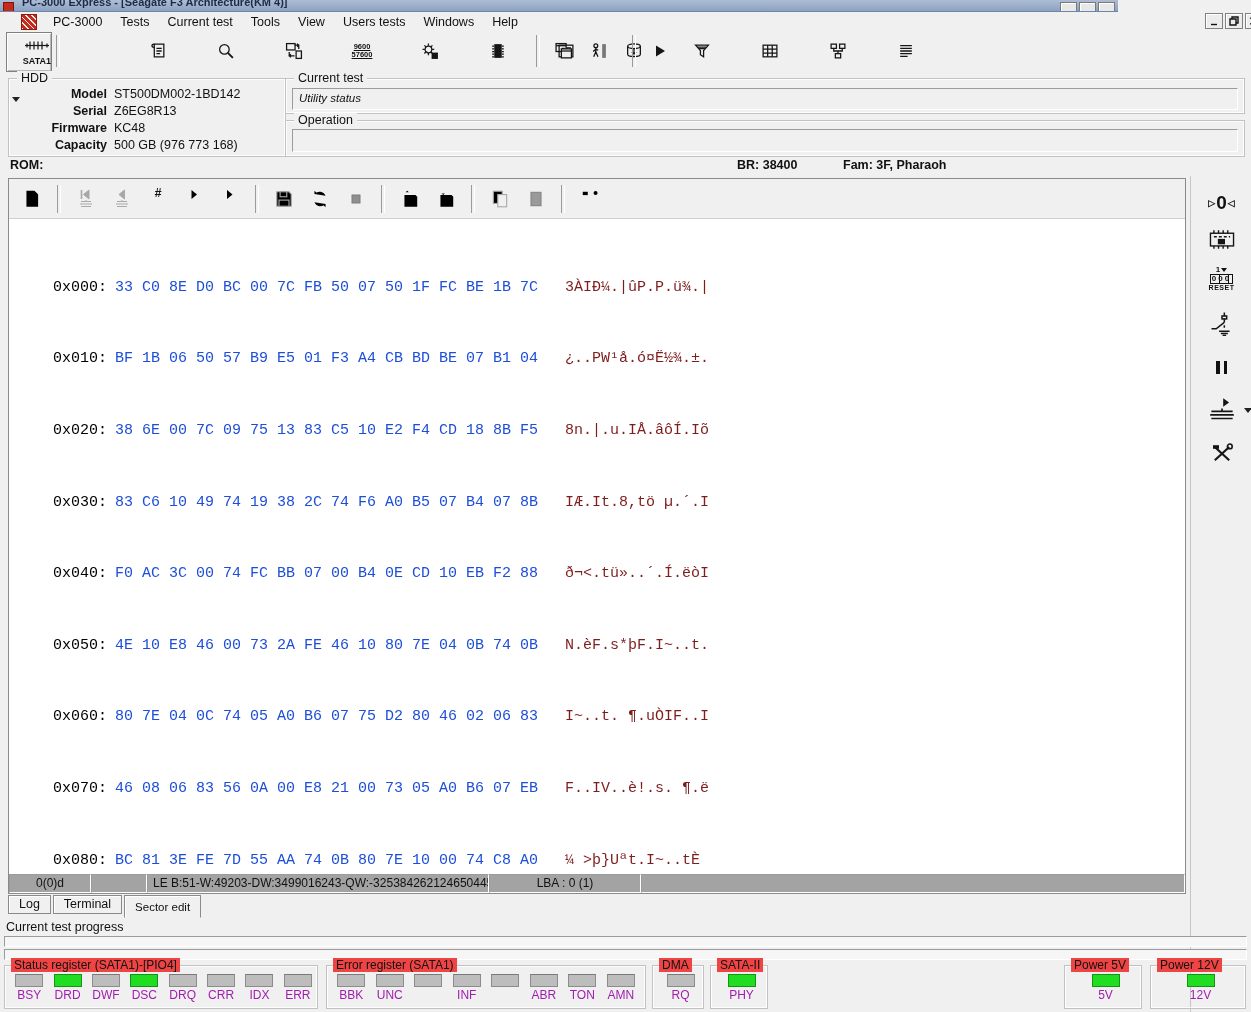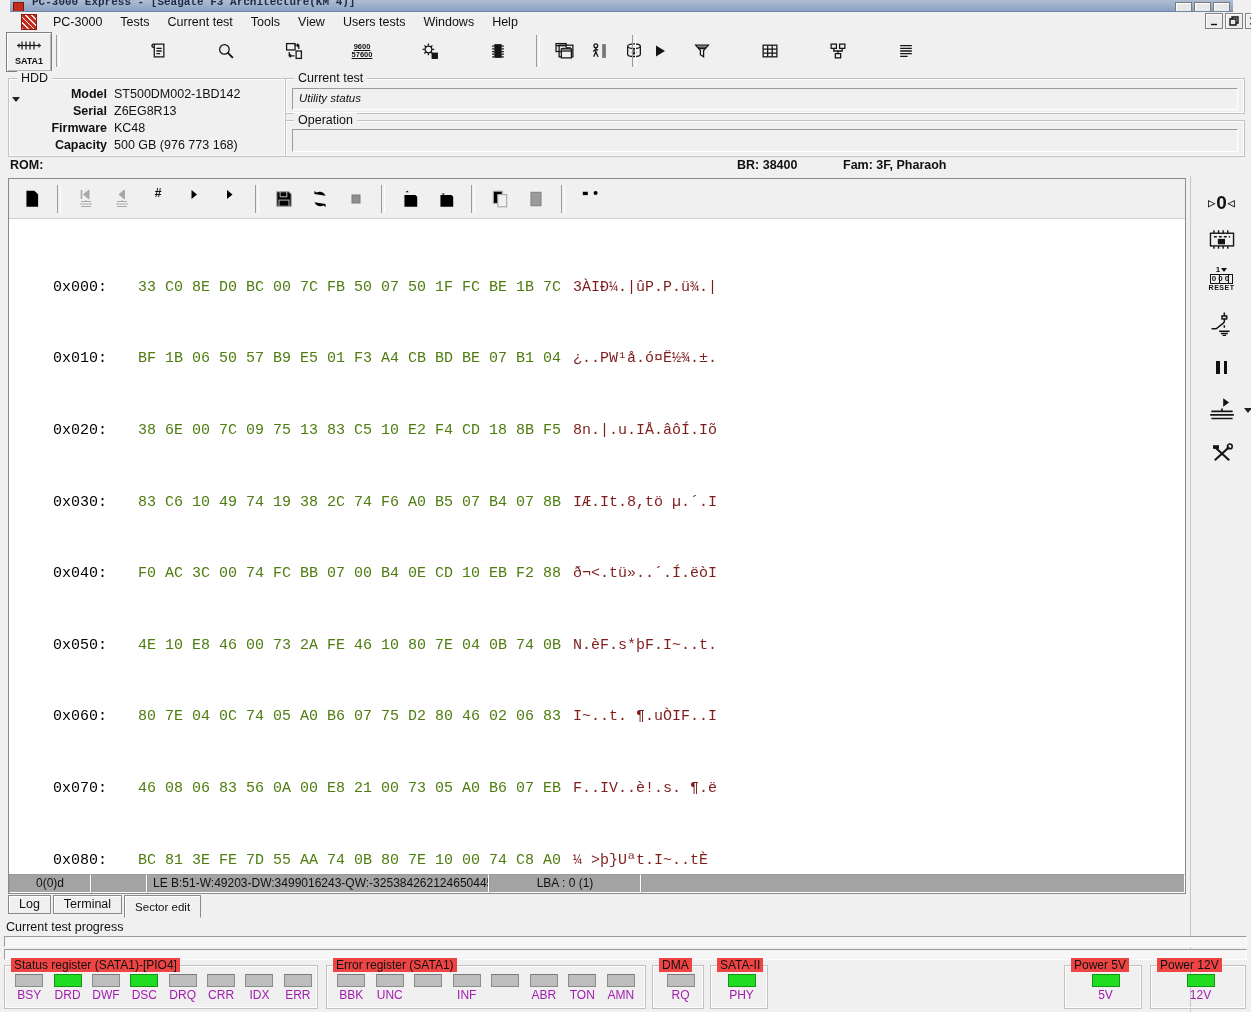--- a/index.html
+++ b/index.html
@@ -1,32 +1,32 @@
 <!DOCTYPE html>
 <html><head>
 <meta charset="utf-8">
 <style>
   html,body{margin:0;padding:0;}
   body{width:1251px;height:1012px;background:#f0f0f0;font-family:"Liberation Sans",sans-serif;position:relative;overflow:hidden;color:#111;}
   
-  .titlebar{position:absolute;left:10px;top:0;width:1223px;height:11px;background:linear-gradient(#aebdd4,#8ba2c2);border-bottom:1px solid #6f85a5;overflow:hidden;font-family:Liberation Mono, monospace;}
+  .titlebar{position:absolute;left:0;top:0;width:1118px;height:11px;background:linear-gradient(#aebdd4,#8ba2c2);border-bottom:1px solid #6f85a5;overflow:hidden;}
   .titlebar .ttext{position:absolute;left:22px;top:-4px;font-size:11px;font-weight:bold;color:#1d2b46;white-space:nowrap;}
   .titlebar .tlogo{position:absolute;left:3px;top:2px;width:9px;height:8px;background:#c42b1c;border:1px solid #7d150b;}
   .twbtns{position:absolute;right:3px;top:2px;display:flex;gap:2px;}
   .twbtn{width:15px;height:8px;background:#e8e8e8;border:1px solid #7a7a7a;box-shadow:inset 1px 1px 0 #fff;}
   
   .menubar{position:absolute;left:16px;top:12px;width:1251px;height:19px;display:flex;align-items:center;background:#f0f0f0;}
   .applogo{width:16px;height:16px;margin:0 7px 0 5px;background:#c42b1c;border:1px solid #8e1a0d;box-sizing:border-box;background-image:repeating-linear-gradient(45deg,rgba(255,255,255,.9) 0 1px,transparent 1px 4px);}
   .menu-item{padding:2px 9px;font-size:12.5px;white-space:nowrap;cursor:default;}
   .mdibtns{position:absolute;right:4px;top:1px;display:flex;gap:2px;}
   .mdibtn{width:16px;height:14px;background:#ececec;border:1px solid #808080;box-shadow:inset 1px 1px 0 #fff;display:flex;align-items:center;justify-content:center;}
   .mdibtn svg{stroke:#111;fill:none;stroke-width:1.4;}
   
   .toolbar{position:absolute;left:0;top:31px;width:1251px;height:41px;background:#f0f0f0;}
-  .satabtn{position:absolute;left:6px;top:1px;width:44px;height:38px;background:#f0f0f0;border:1px solid #808080;box-shadow:inset 1px 1px 0 #fff, inset -1px -1px 0 #b8b8b8;display:flex;flex-direction:column;align-items:center;justify-content:center;}
+  .satabtn{position:absolute;left:6px;top:1px;width:44px;height:38px;background:#f0f0f0;border:1px solid #808080;box-shadow:inset 1px 1px 0 #fff, inset -1px -1px 0 #b8b8b8;display:flex;flex-direction:column;align-items:flex-end;justify-content:center;}
   .satabtn .slabel{font-size:9px;font-weight:bold;letter-spacing:0;}
   .vsep{width:2px;height:32px;border-left:1px solid #9b9b9b;border-right:1px solid #ffffff;margin-top:3px;}
   .tsep1{position:absolute;left:56px;top:1px;}
   .tbgroup{position:absolute;top:3px;display:flex;gap:3px;}
   .g1{left:142px;gap:36px;}
   .g2{left:548px;}
   .g3{left:644px;}
   .tsep2{position:absolute;left:536px;top:1px;}
   .tsep3{position:absolute;left:632px;top:1px;}
   .tb{width:32px;height:34px;display:flex;align-items:center;justify-content:center;background:transparent;flex-direction:column;}
@@ -55,21 +55,21 @@
   .romfam{position:absolute;left:843px;font-weight:bold;font-size:12.5px;}
   
   .secpanel{position:absolute;left:8px;top:178px;width:1178px;height:716px;background:#fff;border:1px solid #8a8a8a;box-sizing:border-box;}
   .sectb{position:absolute;left:0;top:0;right:0;height:40px;background:#f0f0f0;border-bottom:1px solid #d0d0d0;display:flex;align-items:center;padding-left:8px;gap:6px;box-sizing:border-box;}
   .stb{width:30px;height:30px;display:flex;flex-direction:column;align-items:center;justify-content:center;}
   .ssep{width:2px;height:28px;border-left:1px solid #9b9b9b;border-right:1px solid #fff;margin:0 4px;}
   .navhash{font-size:12px;font-weight:bold;line-height:9px;font-family:"Liberation Mono",monospace;}
   .hexview{position:absolute;left:0;top:41px;right:0;bottom:20px;background:#fff;padding:5px 0 0 8px;font-family:"Liberation Mono",monospace;font-size:15px;line-height:17.9px;overflow:hidden;white-space:pre;}
   .hexrow{height:17.9px;}
   .ha{display:inline-block;width:58px;color:#000;}
-  .hb{display:inline-block;width:438px;color:#4d7c0f;margin-left:12px;text-align:right;}
+  .hb{display:inline-block;width:438px;color:#1d4ed8;margin-left:4px;}
   .hc{color:#7f1d1d;margin-left:12px;}
   .secstatus{position:absolute;left:0;right:0;bottom:0;height:19px;background:#f0f0f0;display:flex;box-sizing:border-box;}
   .cell{border:1px solid;border-color:#9b9b9b #fff #fff #9b9b9b;background:#a3a3a3;font-size:12px;padding:1px 5px 0 5px;overflow:hidden;white-space:nowrap;box-sizing:border-box;height:19px;}
   .c1{width:82px;text-align:center;}
   .c2{width:56px;}
   .c3{width:342px;}
   .c4{width:152px;text-align:center;}
   .c5{flex:1;}
   
   .tabs{position:absolute;left:8px;top:895px;height:23px;display:flex;align-items:flex-start;gap:2px;}

